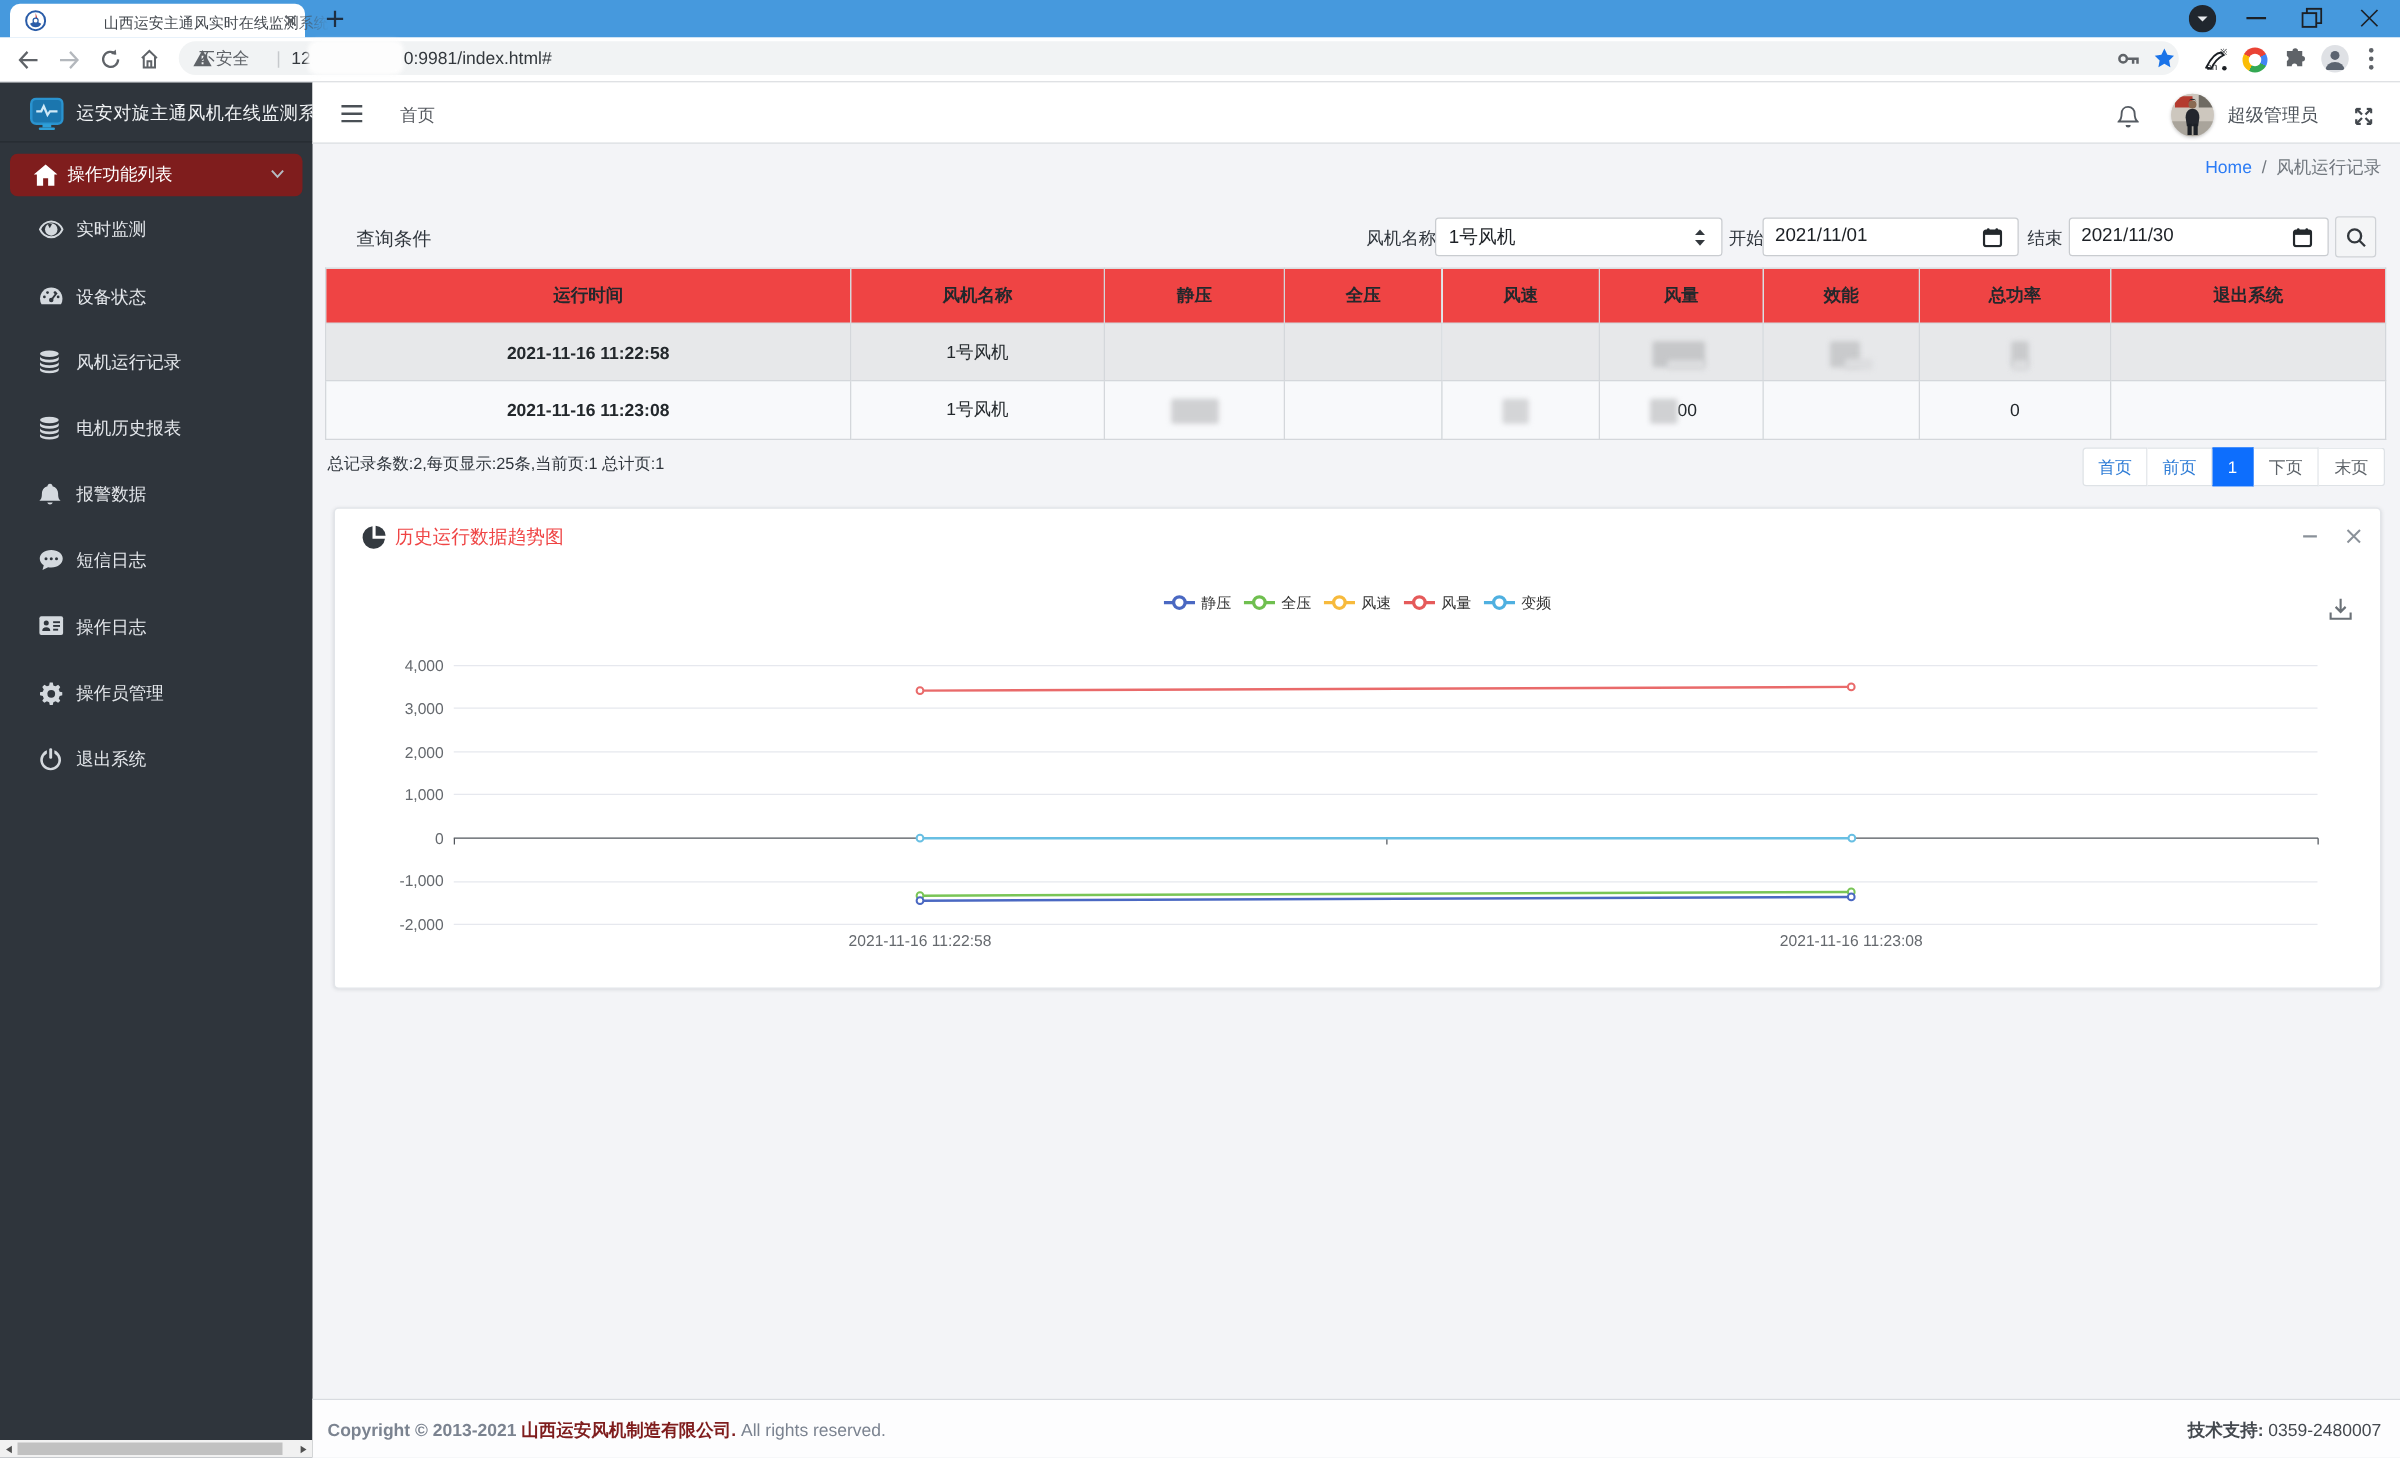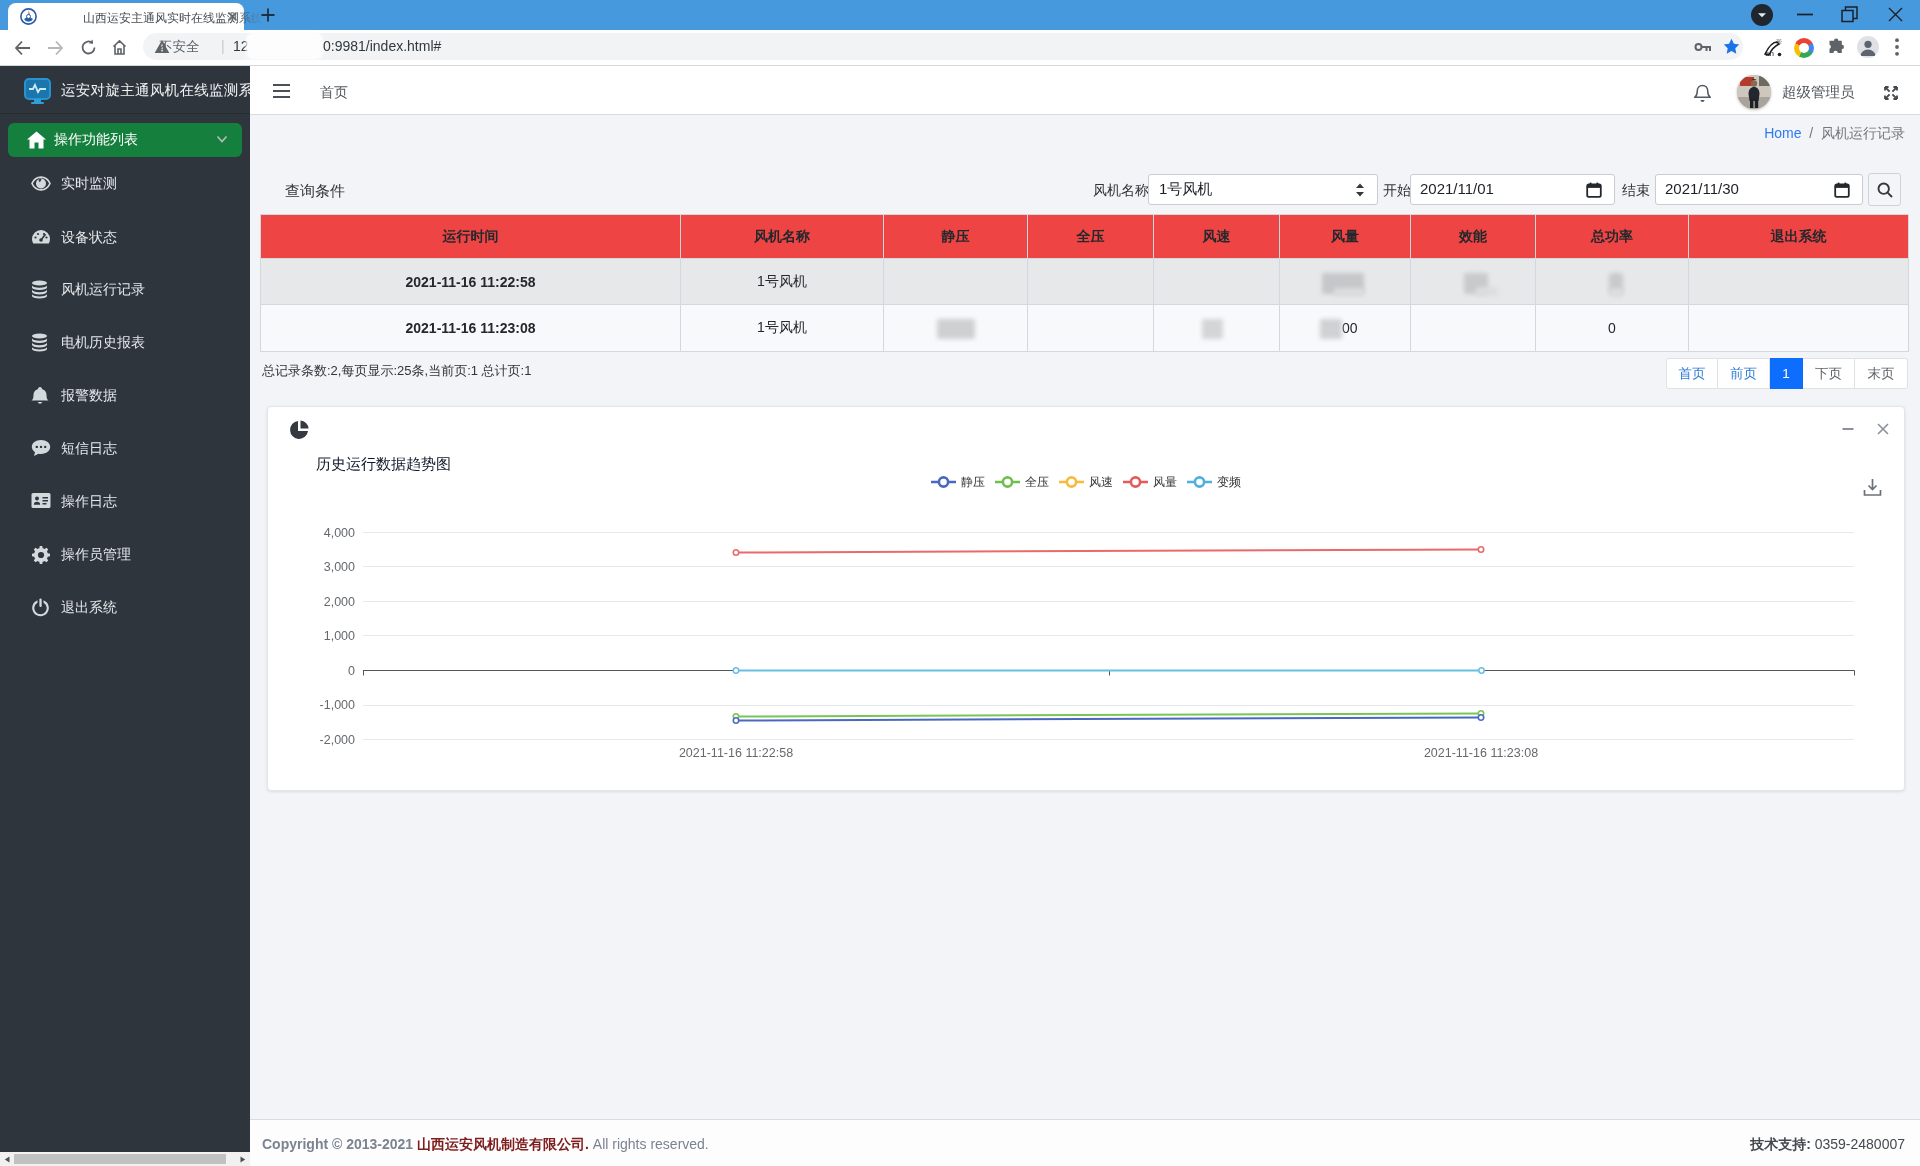--- a/index.html
+++ b/index.html
@@ -12,21 +12,21 @@
 #tabbar{position:absolute;left:0;top:0;width:1920px;height:30px;background:#4699dd;}
 #tab{position:absolute;left:8px;top:3px;width:236px;height:27px;background:#fff;border-radius:8px 8px 0 0;}
 #tabtitle{position:absolute;left:35px;top:7px;width:180px;font-size:12px;color:#454a50;white-space:nowrap;overflow:hidden;margin-left:40px;-webkit-mask-image:linear-gradient(90deg,#000 85%,transparent);}
 #addrbar{position:absolute;left:0;top:30px;width:1920px;height:36px;background:#fff;border-bottom:1px solid #d5d8db;}
 #urlpill{position:absolute;left:143px;top:3px;width:1600px;height:27px;border-radius:14px;background:#f1f3f4;}
 .cicon{position:absolute;top:0;}
 
 #sidebar{position:absolute;left:0;top:66px;width:250px;height:1100px;background:#2f353c;overflow:hidden;}
 #sbhead{position:absolute;left:0;top:0;width:250px;height:48px;border-bottom:1px solid #262b30;}
 #sbtitle{position:absolute;left:61px;top:15px;width:195px;font-size:14.5px;letter-spacing:0.3px;color:#f2f4f6;white-space:nowrap;overflow:hidden;}
-#sbactive{position:absolute;left:8px;top:57px;width:234px;height:34px;background:#15803d;border-radius:6px;}
+#sbactive{position:absolute;left:8px;top:57px;width:234px;height:34px;background:#7f1d1d;border-radius:6px;}
 .sbitem{position:absolute;left:0;width:250px;height:20px;color:#e4e7eb;font-size:14px;}
 .sbitem span{position:absolute;left:61px;top:1px;}
 .sbitem svg{position:absolute;left:31px;top:0px;}
 #sbscroll{position:absolute;left:0;top:1086px;width:250px;height:14px;background:#f1f1f1;}
 #sbthumb{position:absolute;left:14px;top:2px;width:212px;height:10px;background:#c1c1c1;}
 
 #navbar{position:absolute;left:250px;top:66px;width:1670px;height:49px;background:#fff;border-bottom:1px solid #d8dbe0;}
 #crumb{position:absolute;left:250px;top:125px;width:1655px;height:24px;text-align:right;font-size:14px;color:#72787f;}
 #crumb a{color:#2b7bf5;text-decoration:none;}
 
@@ -42,21 +42,21 @@
 .blur{position:absolute;filter:blur(2px);border-radius:2px;}
 #pageinfo{position:absolute;left:262px;top:362px;font-size:13px;color:#2f353c;}
 #pager{position:absolute;left:1666px;top:358px;height:31px;display:flex;font-size:13.5px;}
 .pg{height:31px;line-height:29px;text-align:center;background:#fff;border:1px solid #dee2e6;border-left:none;color:#2e7cd6;}
 .pg.first{border-left:1px solid #dee2e6;border-radius:3px 0 0 3px;}
 .pg.last{border-radius:0 3px 3px 0;}
 .pg.act{background:#0d6efd;border-color:#0d6efd;color:#fff;}
 .pg.dis{color:#5d6369;}
 
 #card{position:absolute;left:267px;top:406px;width:1638px;height:385px;overflow:hidden;background:#fff;border:1px solid #e2e5e9;border-radius:4px;box-shadow:0 1px 3px rgba(60,65,75,.12);}
-#cardtitle{position:absolute;left:48px;top:13px;font-size:15px;color:#0f172a;margin-top:35px;}
+#cardtitle{position:absolute;left:48px;top:13px;font-size:15px;color:#ef4444;}
 #legend{position:absolute;left:663px;top:64px;height:22px;display:flex;align-items:center;font-size:12px;color:#333;}
 .leg{display:flex;align-items:center;margin-right:10px;}
 .leg svg{margin-right:5px;}
 
 #footer{position:absolute;left:250px;top:1119px;width:1670px;height:47px;background:#fdfdfe;border-top:1px solid #d8dbe0;font-size:14px;}
 </style>
 </head>
 <body>
 <div id="wrap">
 

